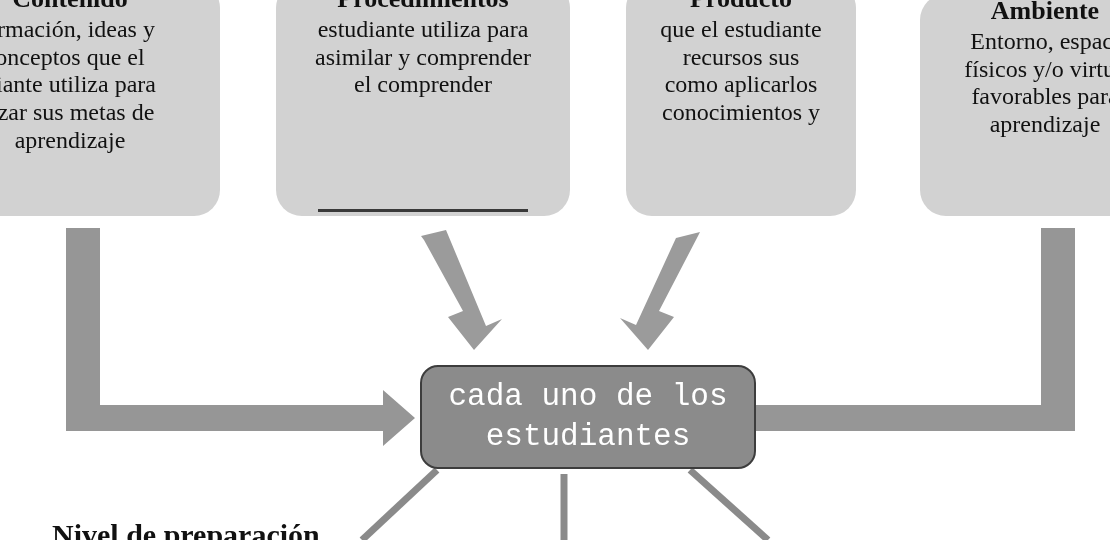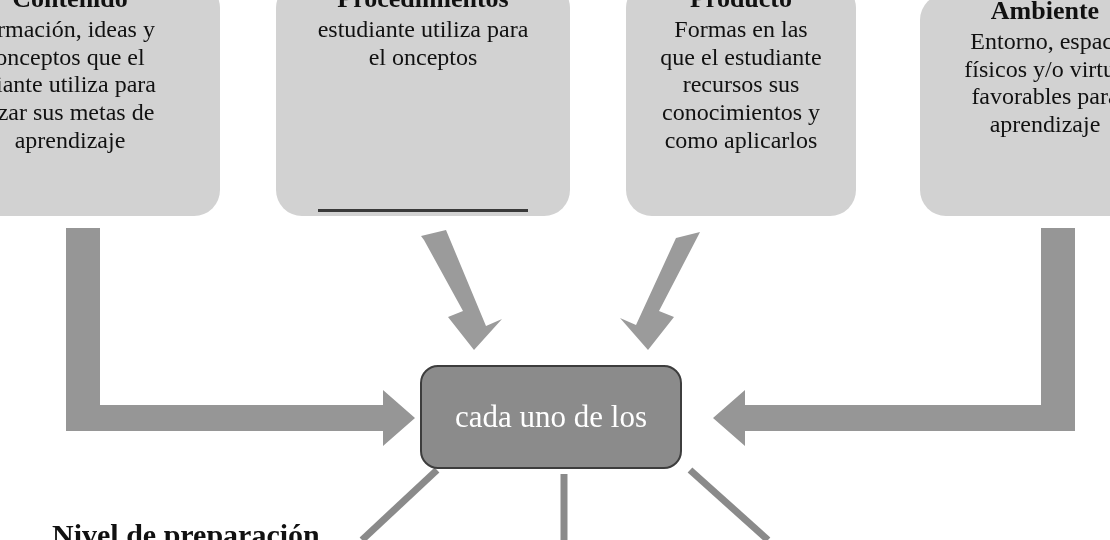--- a/index.html
+++ b/index.html
@@ -95,31 +95,31 @@
     <span class="body">ormación, ideas y</span>
     <span class="body">onceptos que el</span>
     <span class="body">diante utiliza para</span>
     <span class="body">nzar sus metas de</span>
     <span class="body">aprendizaje</span>
   </div>
 
   <div class="topbox" id="box1" style="left:276px; top:-18px; width:294px; height:234px;">
     <span class="ttl">Procedimientos</span>
     <span class="body">estudiante utiliza para</span>
-    <span class="body">el onceptos</span>
+    <span class="body">asimilar y comprender</span>
+    <span class="body">el comprender</span>
   </div>
   <div class="underline-mark" style="left:318px; top:209px; width:210px;"></div>
 
   <div class="topbox" id="box2" style="left:626px; top:-18px; width:230px; height:234px;">
     <span class="ttl">Producto</span>
-    <span class="body">Formas en las</span>
     <span class="body">que el estudiante</span>
     <span class="body">recursos sus</span>
+    <span class="body">como aplicarlos</span>
     <span class="body">conocimientos y</span>
-    <span class="body">como aplicarlos</span>
   </div>
 
   <div class="topbox" id="box3" style="left:920px; top:-6px; width:250px; height:222px;">
     <span class="ttl">Ambiente</span>
     <span class="body">Entorno, espaci</span>
     <span class="body">físicos y/o virtua</span>
     <span class="body">favorables para</span>
     <span class="body">aprendizaje</span>
   </div>
 
@@ -131,21 +131,22 @@
 
     <path d="M 700 232 L 676 238 L 636 325 L 620 318 L 648 350 L 674 317 L 659 311 L 698 236 Z" fill="#9b9b9b"></path>
 
     <path d="M 1075 228 L 1041 228 L 1041 405 L 745 405 L 745 390 L 713 418 L 745 446 L 745 431 L 1075 431 Z" fill="#969696"></path>
 
     <line x1="437" y1="470" x2="362" y2="540" stroke="#8a8a8a" stroke-width="7"></line>
     <line x1="564" y1="474" x2="564" y2="540" stroke="#8a8a8a" stroke-width="7"></line>
     <line x1="690" y1="470" x2="768" y2="540" stroke="#8a8a8a" stroke-width="7"></line>
   </svg>
 
-  <div id="centerbox" style="left: 420px; top: 365px; width: 262px; height: 104px;">
+  <div id="centerbox" style="left: 420px; top: 365px; width: 336px; height: 104px; font-family: Liberation Mono, monospace;">
     <div>
       <span>cada uno de los</span>
+      <span>estudiantes</span>
     </div>
   </div>
 
   <div class="bottomlabel" style="left:52px; top:518px;">Nivel de preparación</div>
 
 </div>
 
 </body></html>

